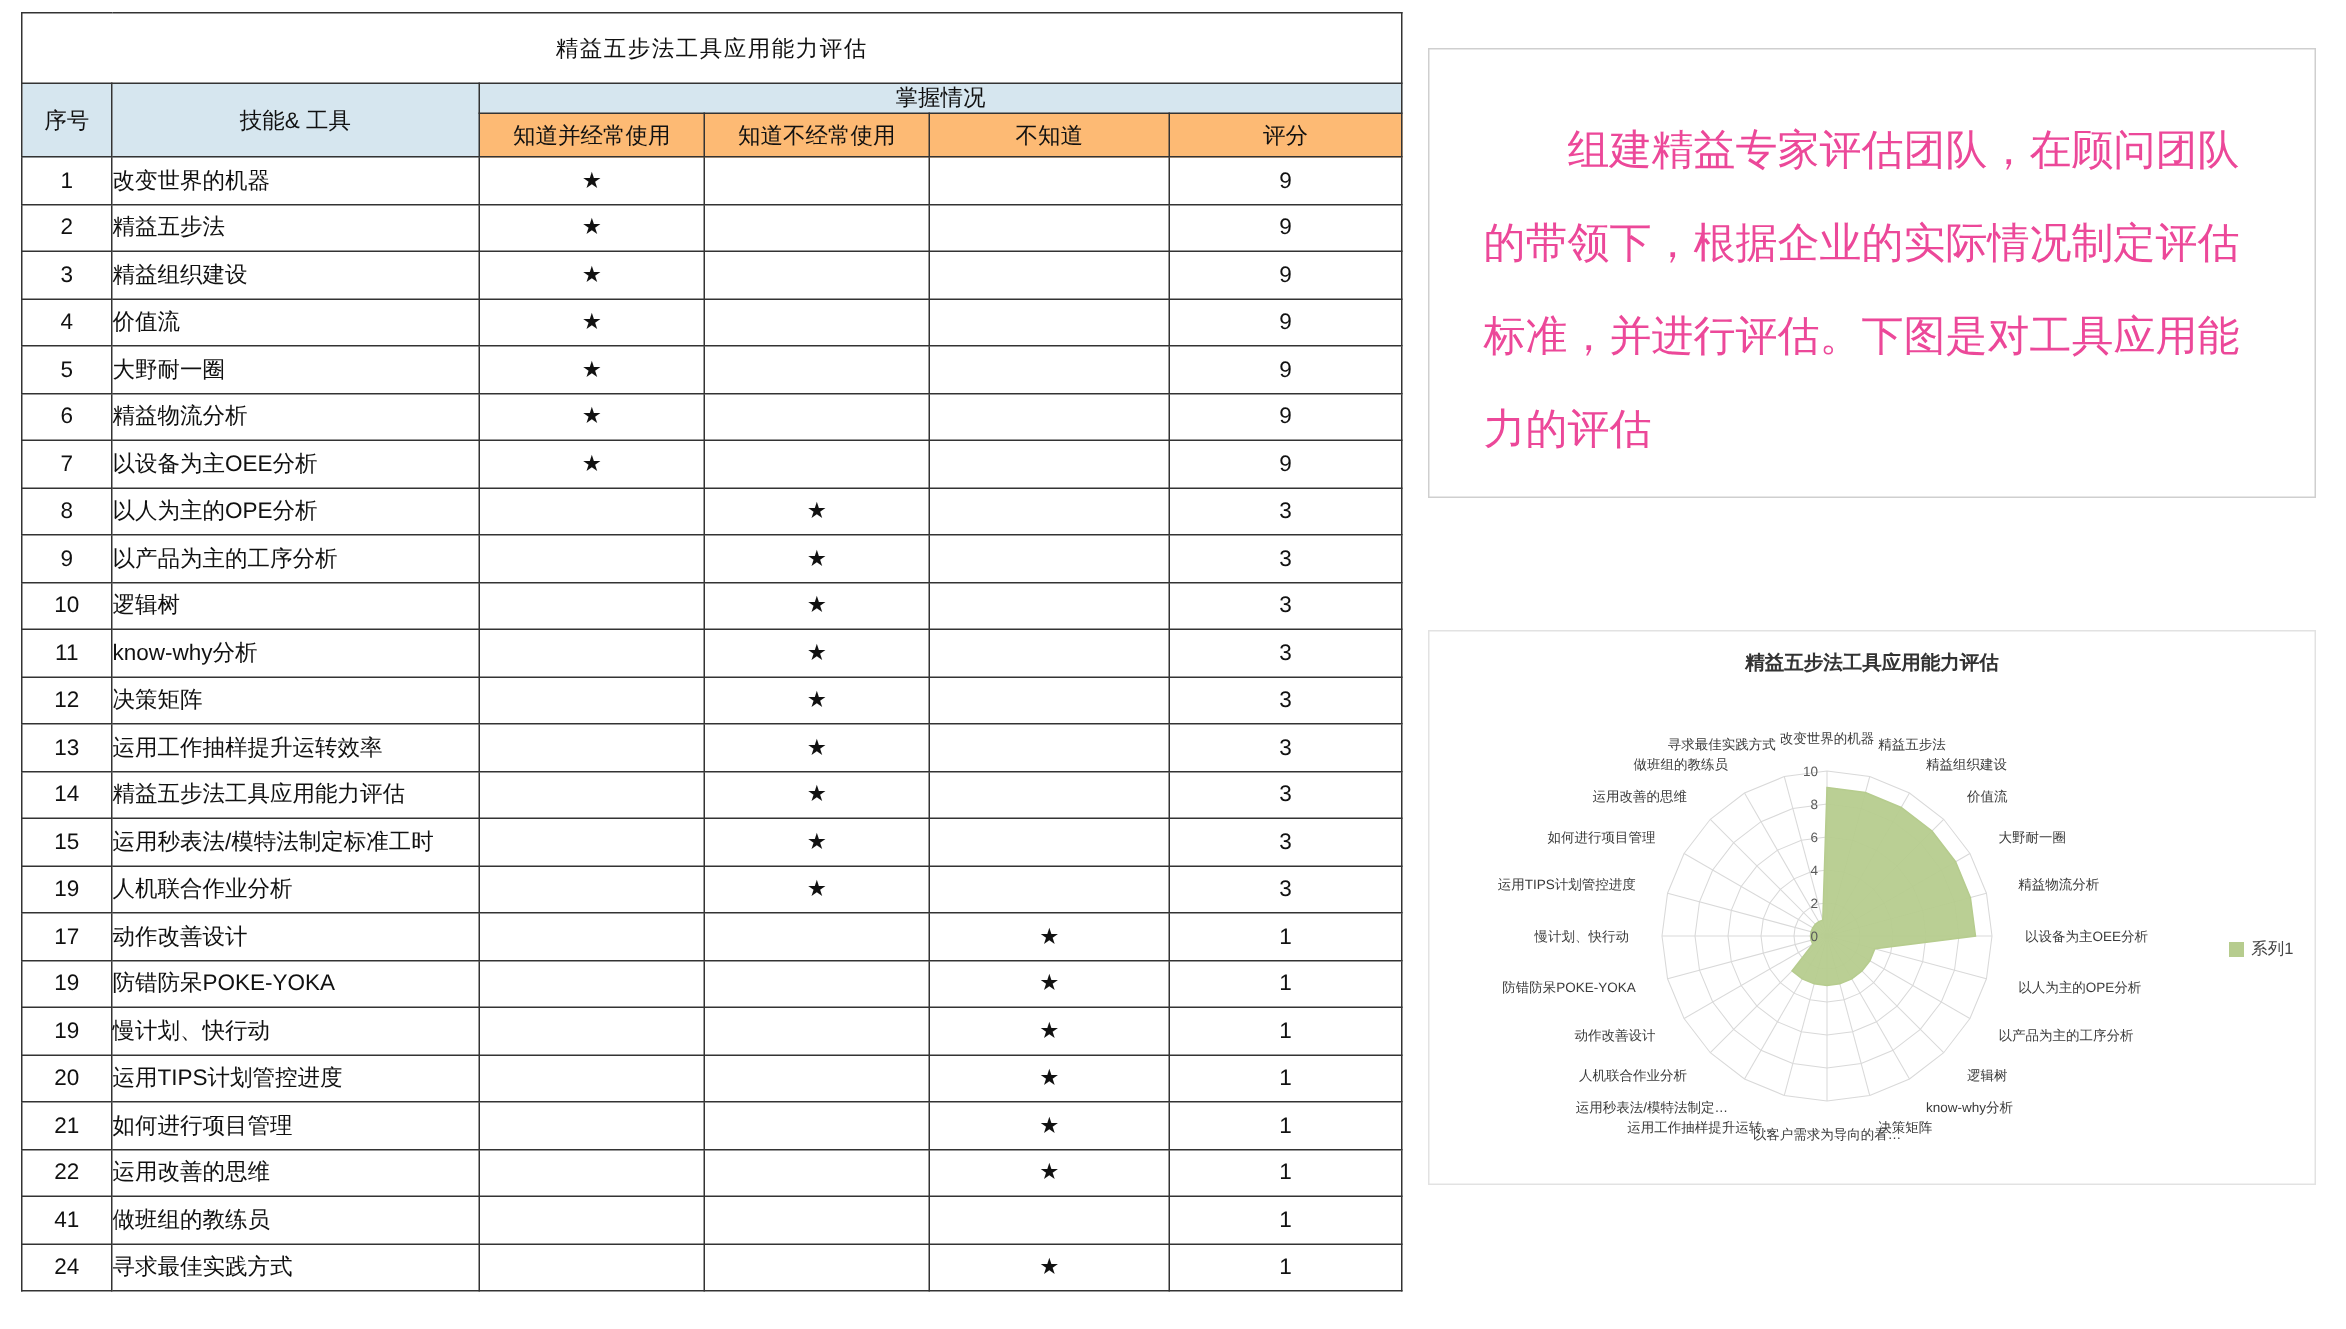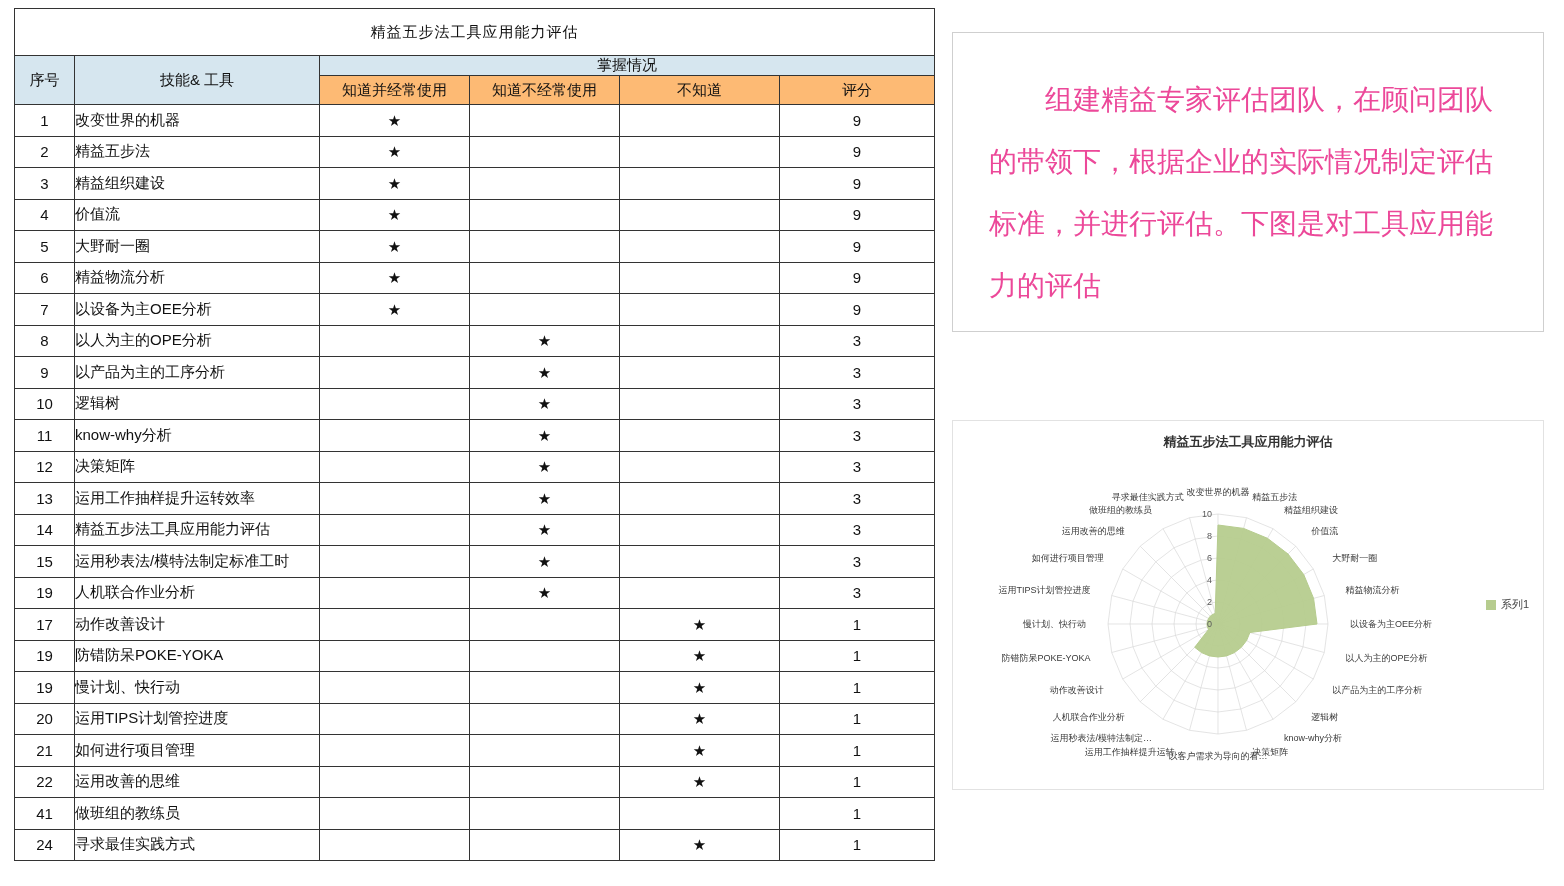--- a/index.html
+++ b/index.html
@@ -134,21 +134,21 @@
     color: #333;
   }
   .chart-svg {
     position: absolute;
     top: 18px;
     left: 0;
   }
   .legend {
     position: absolute;
     right: 14px;
-    top: 176px;
+    top: 204px;
     font-size: 11px;
     color: #444;
     display: flex;
     align-items: center;
     gap: 5px;
     justify-content: flex-end;
   }
   .legend-swatch {
     width: 10px;
     height: 10px;

